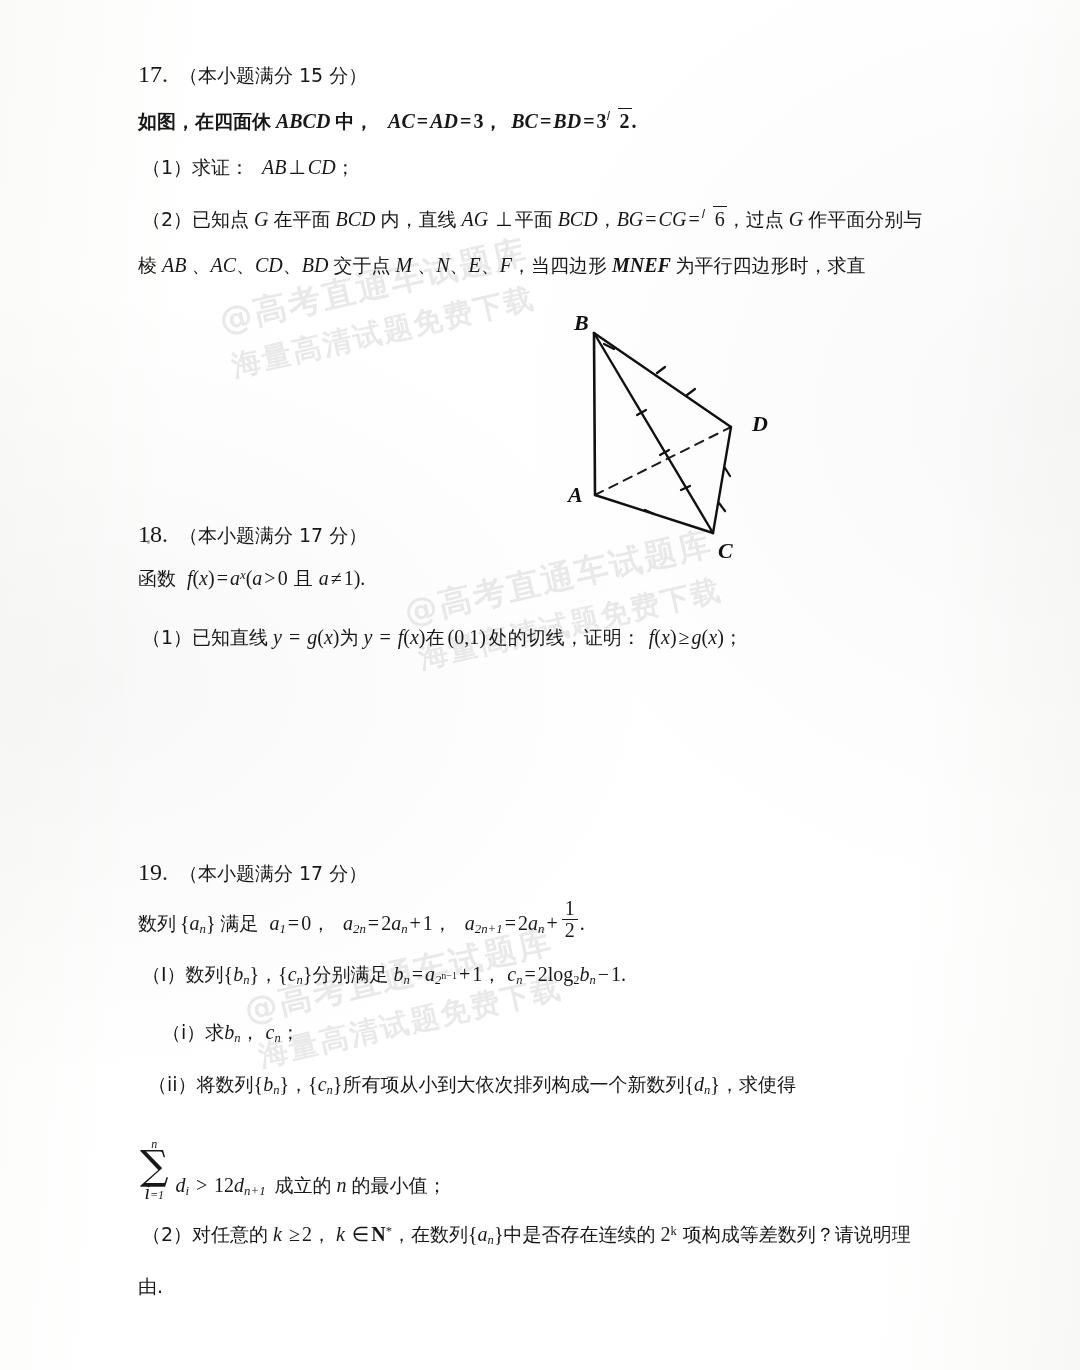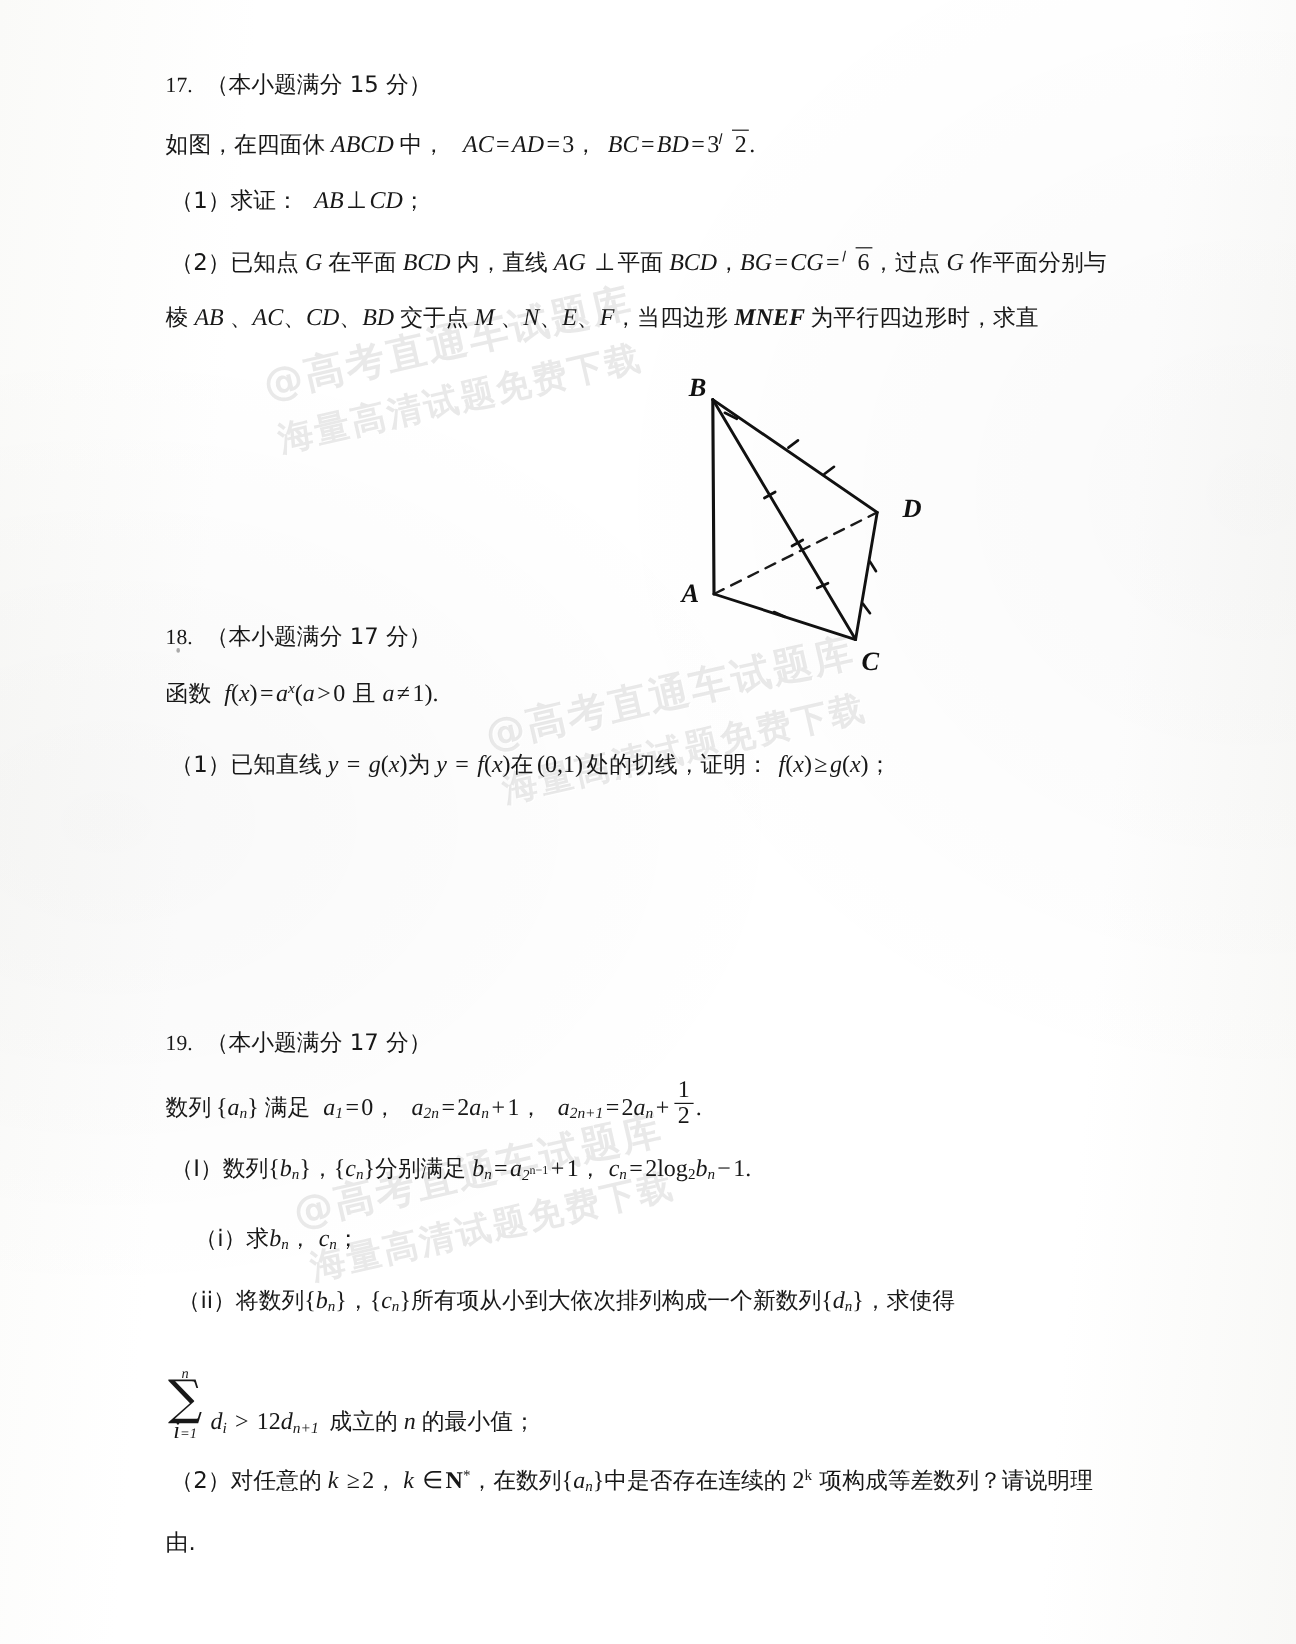--- a/index.html
+++ b/index.html
@@ -54,21 +54,21 @@
   }
 
   .blk { position: absolute; }
 
   .qline {
     font-size: 19.5px;
     line-height: 1.2;
     white-space: nowrap;
     color: #181818;
   }
-  .qnum { font-size: 18px; }
+  .qnum { font-size: 24px; }
 
   .cn { font-family: "DejaVu Sans", "Liberation Sans", sans-serif; font-size: 19px; }
   .mi { font-family: "Liberation Serif", serif; font-style: italic; font-size: 20px; }
   .mn { font-family: "Liberation Serif", serif; font-size: 20px; }
   .mo { font-family: "Liberation Serif", serif; font-size: 20px; padding: 0 2px; }
 
   sub { font-size: 0.66em; vertical-align: -0.22em; font-style: italic; }
   sup { font-size: 0.66em; vertical-align: 0.5em; font-style: italic; }
   sub.up { font-style: normal; }
   sup.up { font-style: normal; }
@@ -157,21 +157,21 @@
 <div class="wm l1" style="left:240px; top:990px; transform:rotate(-13deg);">@高考直通车试题库</div>
 <div class="wm l2" style="left:255px; top:1038px; transform:rotate(-13deg);">海量高清试题免费下载</div>
 
 <div id="content">
 
   <div class="blk qline" style="left:138px; top:60px;">
     <span class="qnum">17.</span>
     <span class="cn" style="margin-left:6px;">（本小题满分 15 分）</span>
   </div>
 
-  <div class="blk qline" style="left:138px; top:107px;">
+  <div class="blk qline" style="left:138px; top:107px;font-weight:bold;">
     <span class="cn">如图，在四面休</span>
     <span class="mi">ABCD</span>
     <span class="cn">中，</span>
     <span style="margin-left:10px;"><span class="mi">AC</span><span class="mo">=</span><span class="mi">AD</span><span class="mo">=</span><span class="mn">3</span><span class="cn">，</span></span>
     <span style="margin-left:4px;"><span class="mi">BC</span><span class="mo">=</span><span class="mi">BD</span><span class="mo">=</span><span class="mn">3</span><span class="rad"><span class="bar mn">2</span></span><span class="mn">.</span></span>
   </div>
 
   <div class="blk qline" style="left:142px; top:155px;">
     <span class="cn">（1）求证：</span>
     <span style="margin-left:8px;"><span class="mi">AB</span><span class="mo">⊥</span><span class="mi">CD</span><span class="cn">；</span></span>

